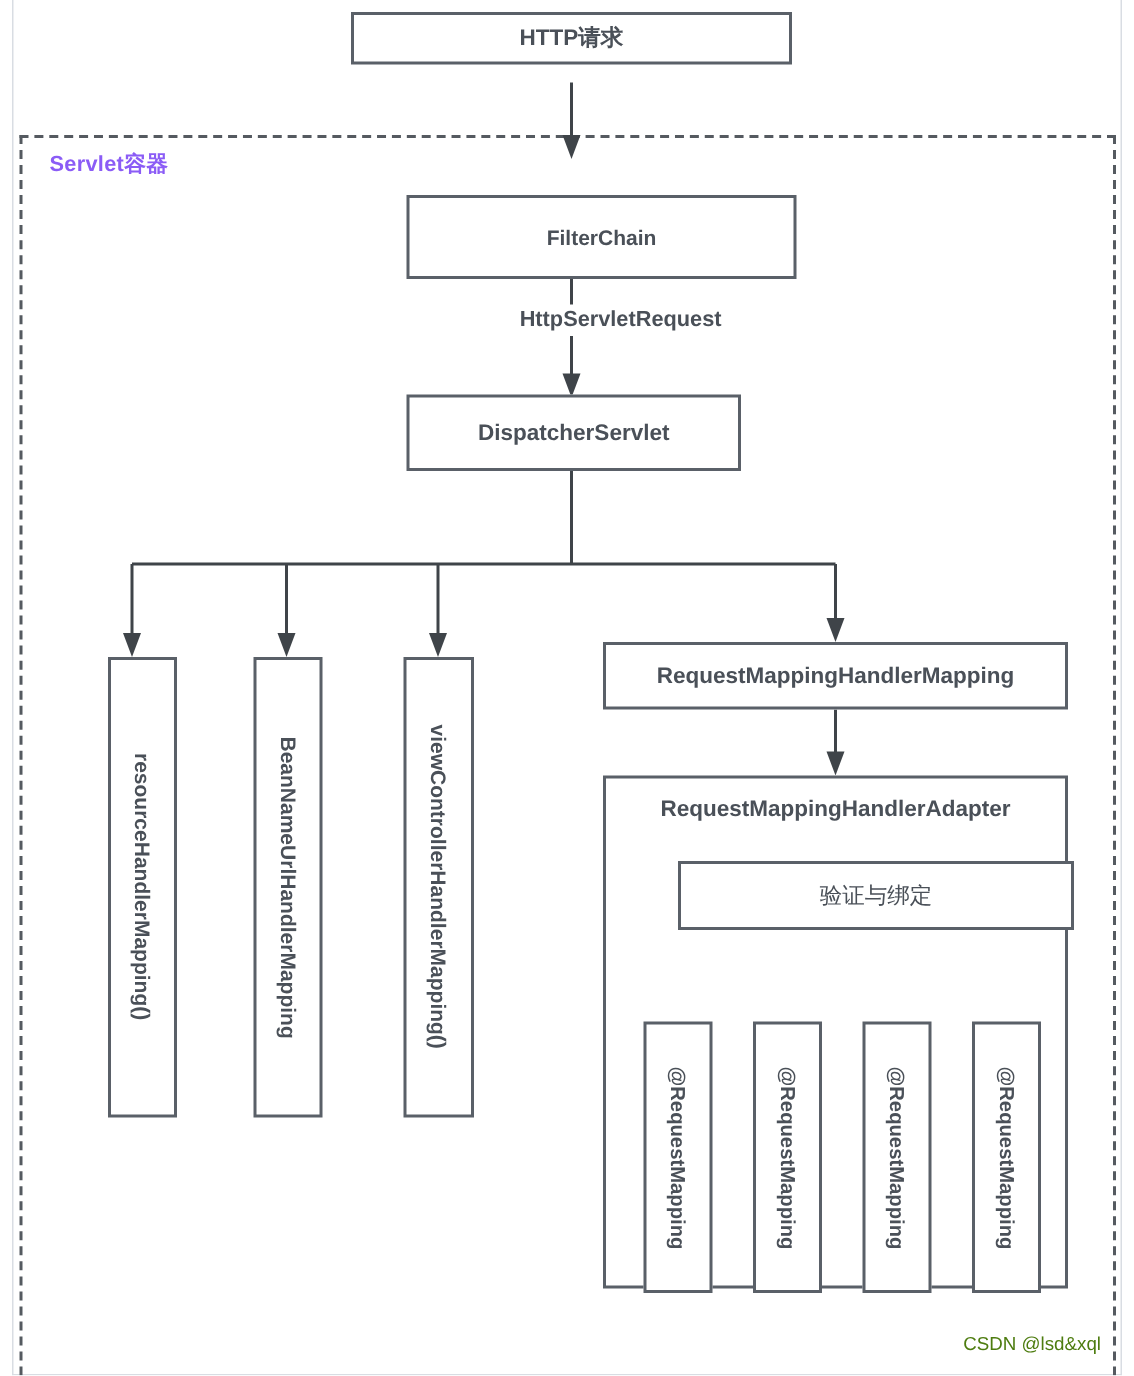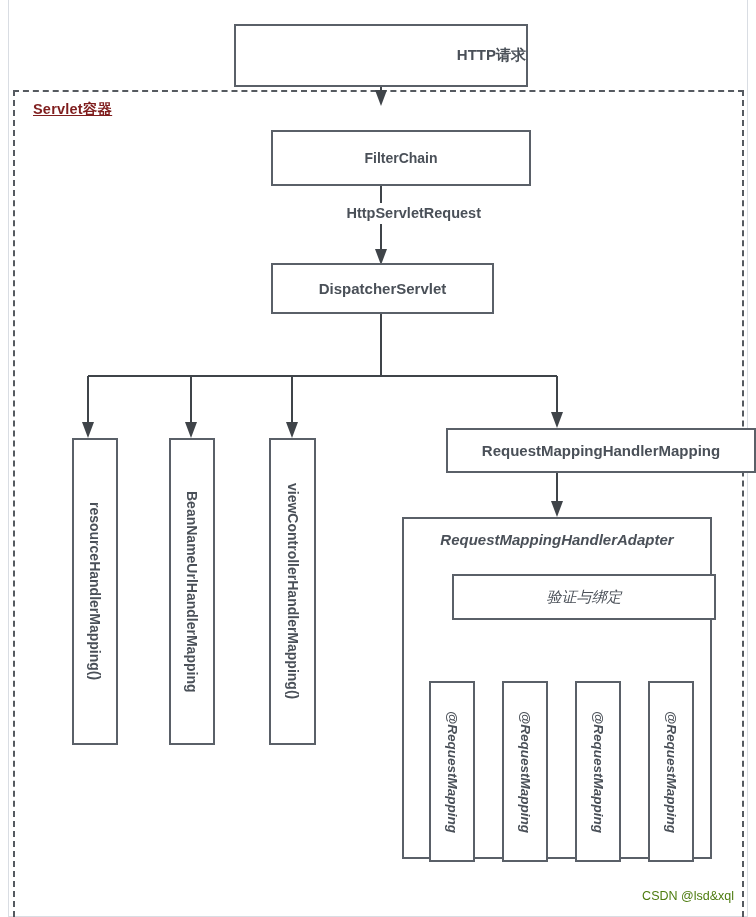--- a/index.html
+++ b/index.html
@@ -38,24 +38,23 @@
     border: 2px dashed #555a60;
     border-bottom: none;
     box-sizing: border-box;
   }
   .container-label {
     position: absolute;
     left: 33px;
     top: 100px;
     font-size: 14.5px;
     font-weight: bold;
-    color: #7f1d1d;
+    color: #8b5cf6;
     letter-spacing: 0.2px;
     white-space: nowrap;
-    text-decoration: underline;
   }
   .node {
     position: absolute;
     box-sizing: border-box;
     border: 2px solid #5a6068;
     background: #ffffff;
     display: flex;
     align-items: center;
     justify-content: center;
     color: #4a5058;
@@ -152,21 +151,21 @@
     <line x1="448" y1="650" x2="448" y2="668"></line>
     <polygon points="448,679 442,663 454,663"></polygon>
     <line x1="521" y1="650" x2="521" y2="668"></line>
     <polygon points="521,679 515,663 527,663"></polygon>
     <line x1="594" y1="650" x2="594" y2="668"></line>
     <polygon points="594,679 588,663 600,663"></polygon>
     <line x1="667" y1="650" x2="667" y2="668"></line>
     <polygon points="667,679 661,663 673,663"></polygon>
   </svg>
 
-  <div class="node plain" style="left:234px; top:24px; width:294px; height:63px; font-size:15px;justify-content:flex-end;">
+  <div class="node plain" style="left:234px; top:8px; width:294px; height:35px; font-size:15px;">
     <span>HTTP请求</span>
   </div>
 
   <div class="node plain" style="left:271px; top:130px; width:260px; height:56px; font-size:14px;">
     <span>FilterChain</span>
   </div>
 
   <div class="edge-label" style="left:281px; top:205px; width:200px;">HttpServletRequest</div>
 
   <div class="node plain" style="left:271px; top:263px; width:223px; height:51px; font-size:15px;align-items:center;">
@@ -178,25 +177,25 @@
   </div>
 
   <div class="node vertical" style="left:169px; top:438px; width:46px; height:307px; font-size:14px;">
     <span>BeanNameUrlHandlerMapping</span>
   </div>
 
   <div class="node vertical" style="left:269px; top:438px; width:47px; height:307px; font-size:14px;">
     <span>viewControllerHandlerMapping()</span>
   </div>
 
-  <div class="node plain" style="left:402px; top:428px; width:310px; height:45px; font-size:15px;margin-left:44px;">
+  <div class="node plain" style="left:402px; top:428px; width:310px; height:45px; font-size:15px;">
     <span>RequestMappingHandlerMapping</span>
   </div>
 
-  <div class="node group" style="left:402px; top:517px; width:310px; height:342px;font-style:italic;">
+  <div class="node group" style="left:402px; top:517px; width:310px; height:342px;">
     <div class="group-title" style="top:12px; font-size:15px;">RequestMappingHandlerAdapter</div>
 
     <div class="node plain" style="left:22px; top:55px; width:264px; height:46px; font-size:15px; font-weight:normal;margin-left:26px;">
       <span>验证与绑定</span>
     </div>
 
     <div class="node vertical" style="left:25px; top:162px; width:46px; height:181px; font-size:13.5px;">
       <span>@RequestMapping</span>
     </div>
     <div class="node vertical" style="left:98px; top:162px; width:46px; height:181px; font-size:13.5px;">

